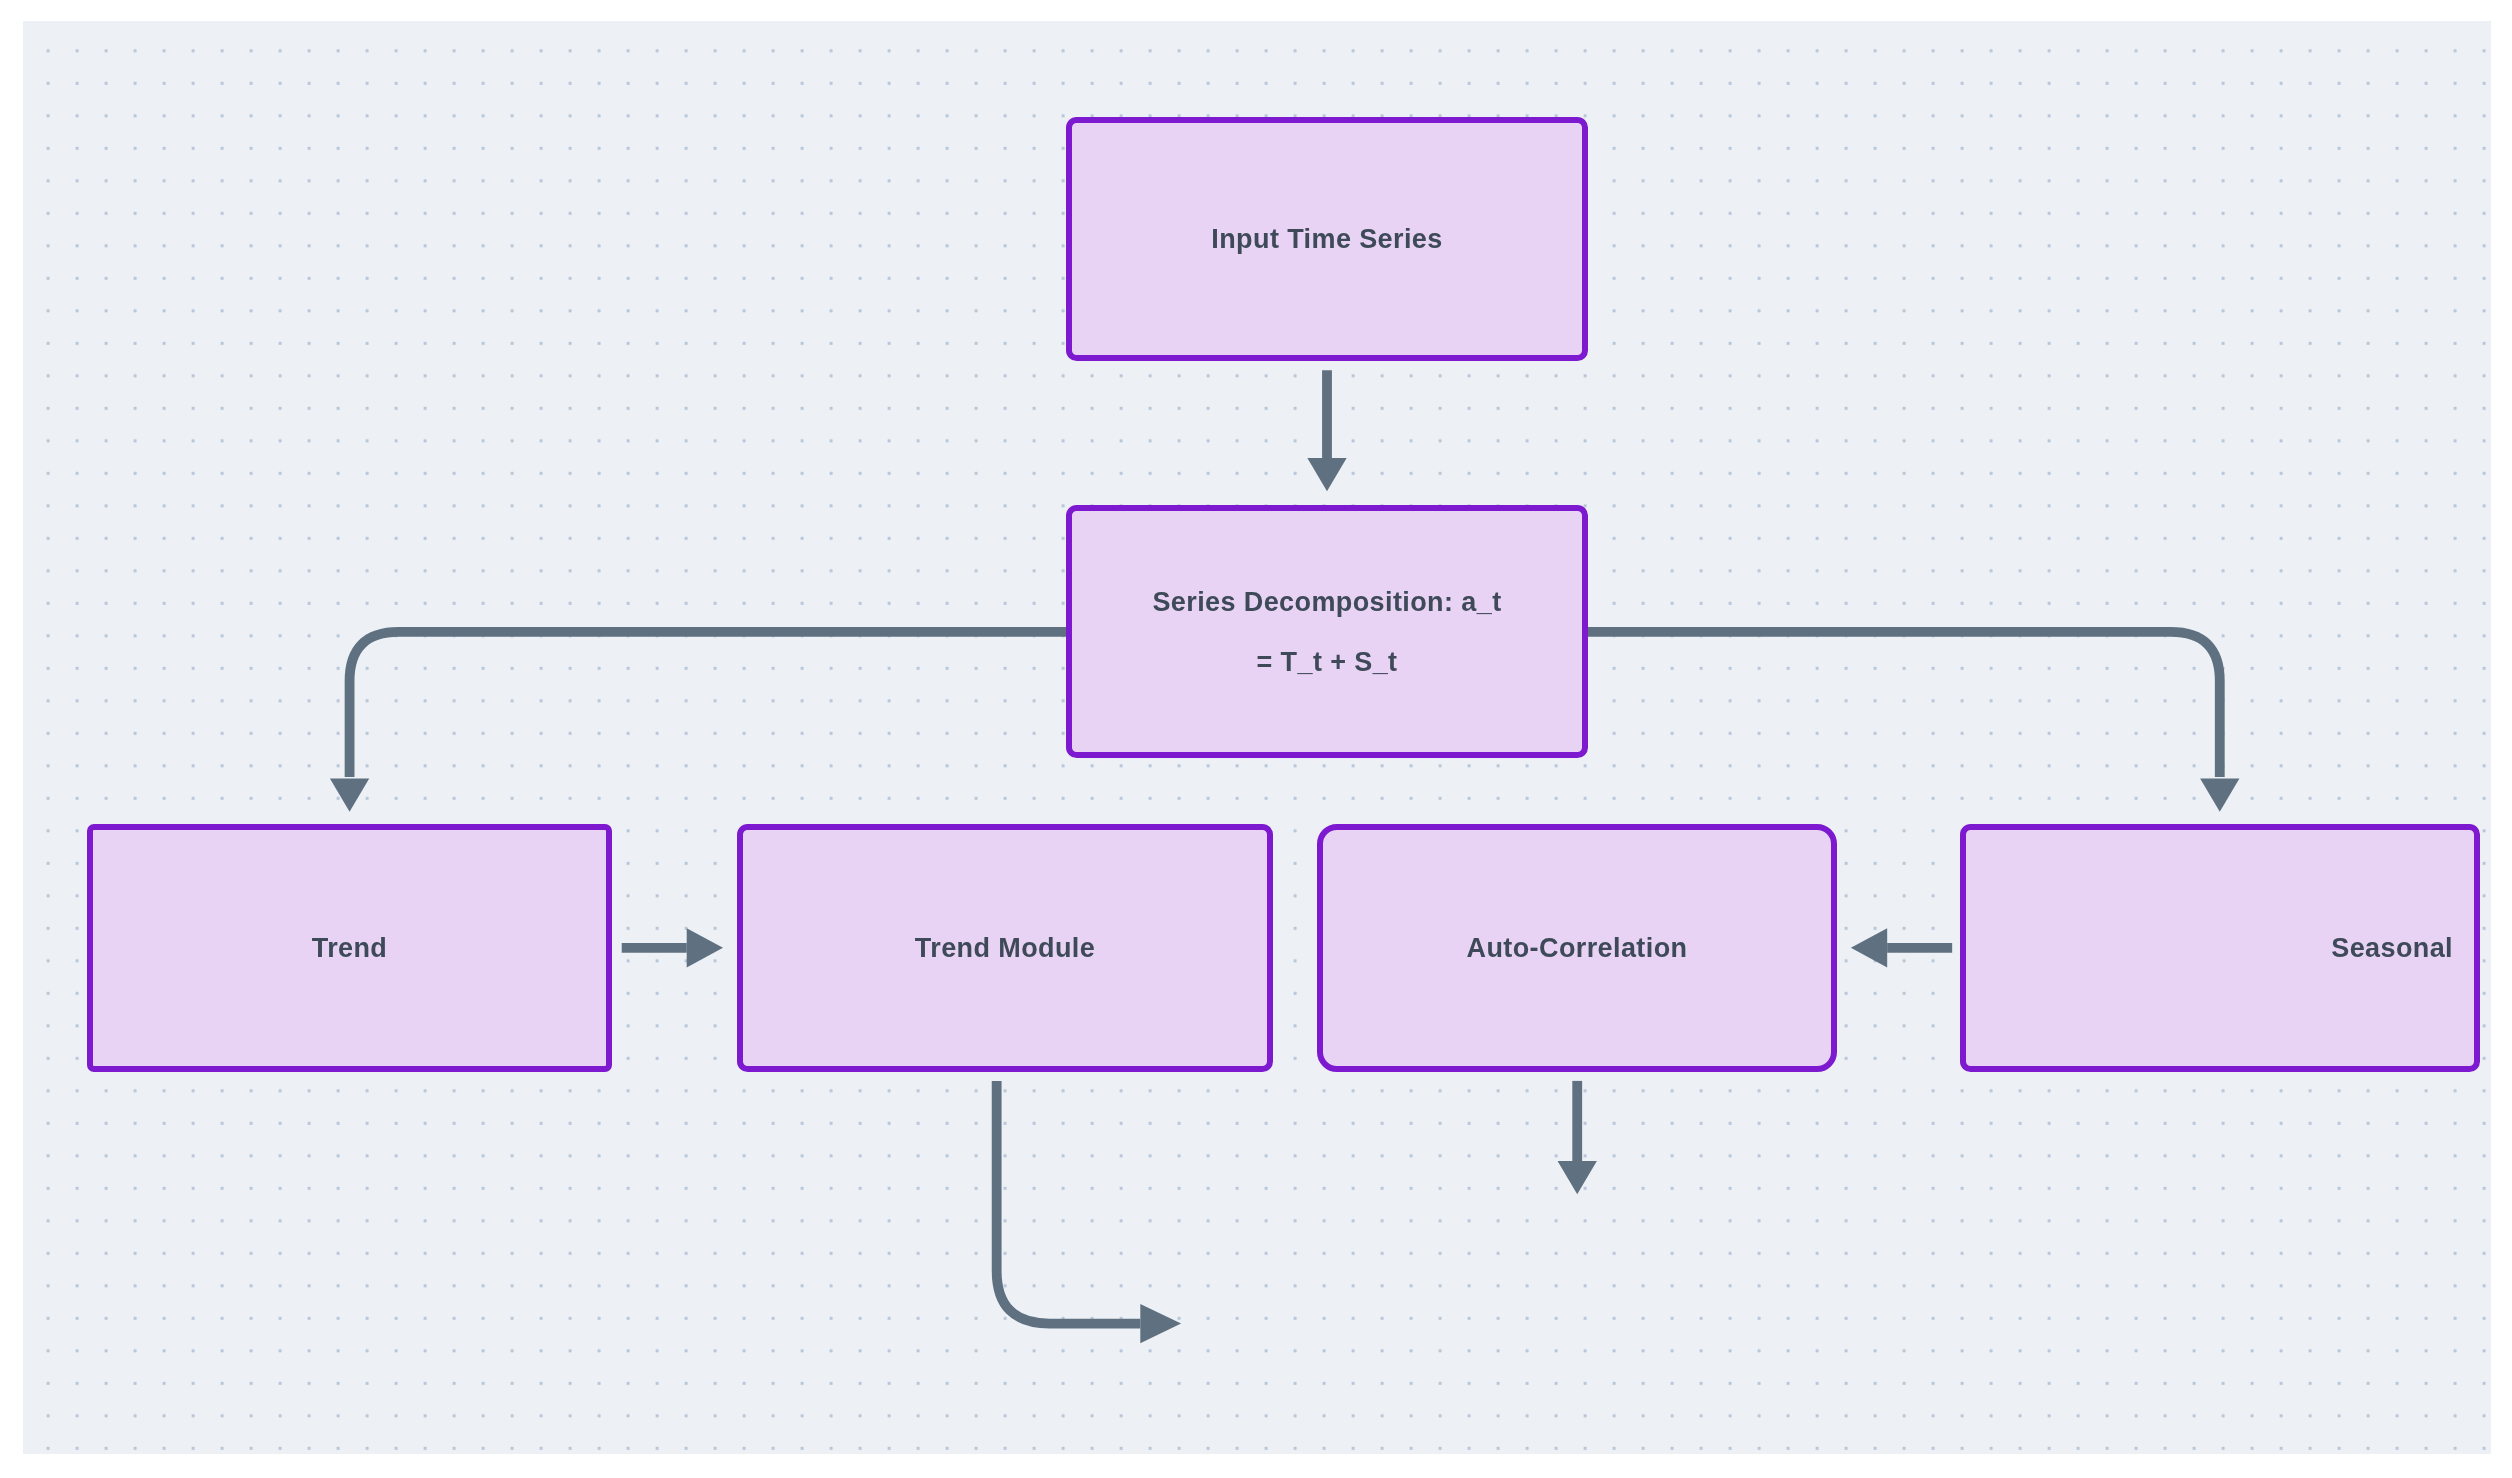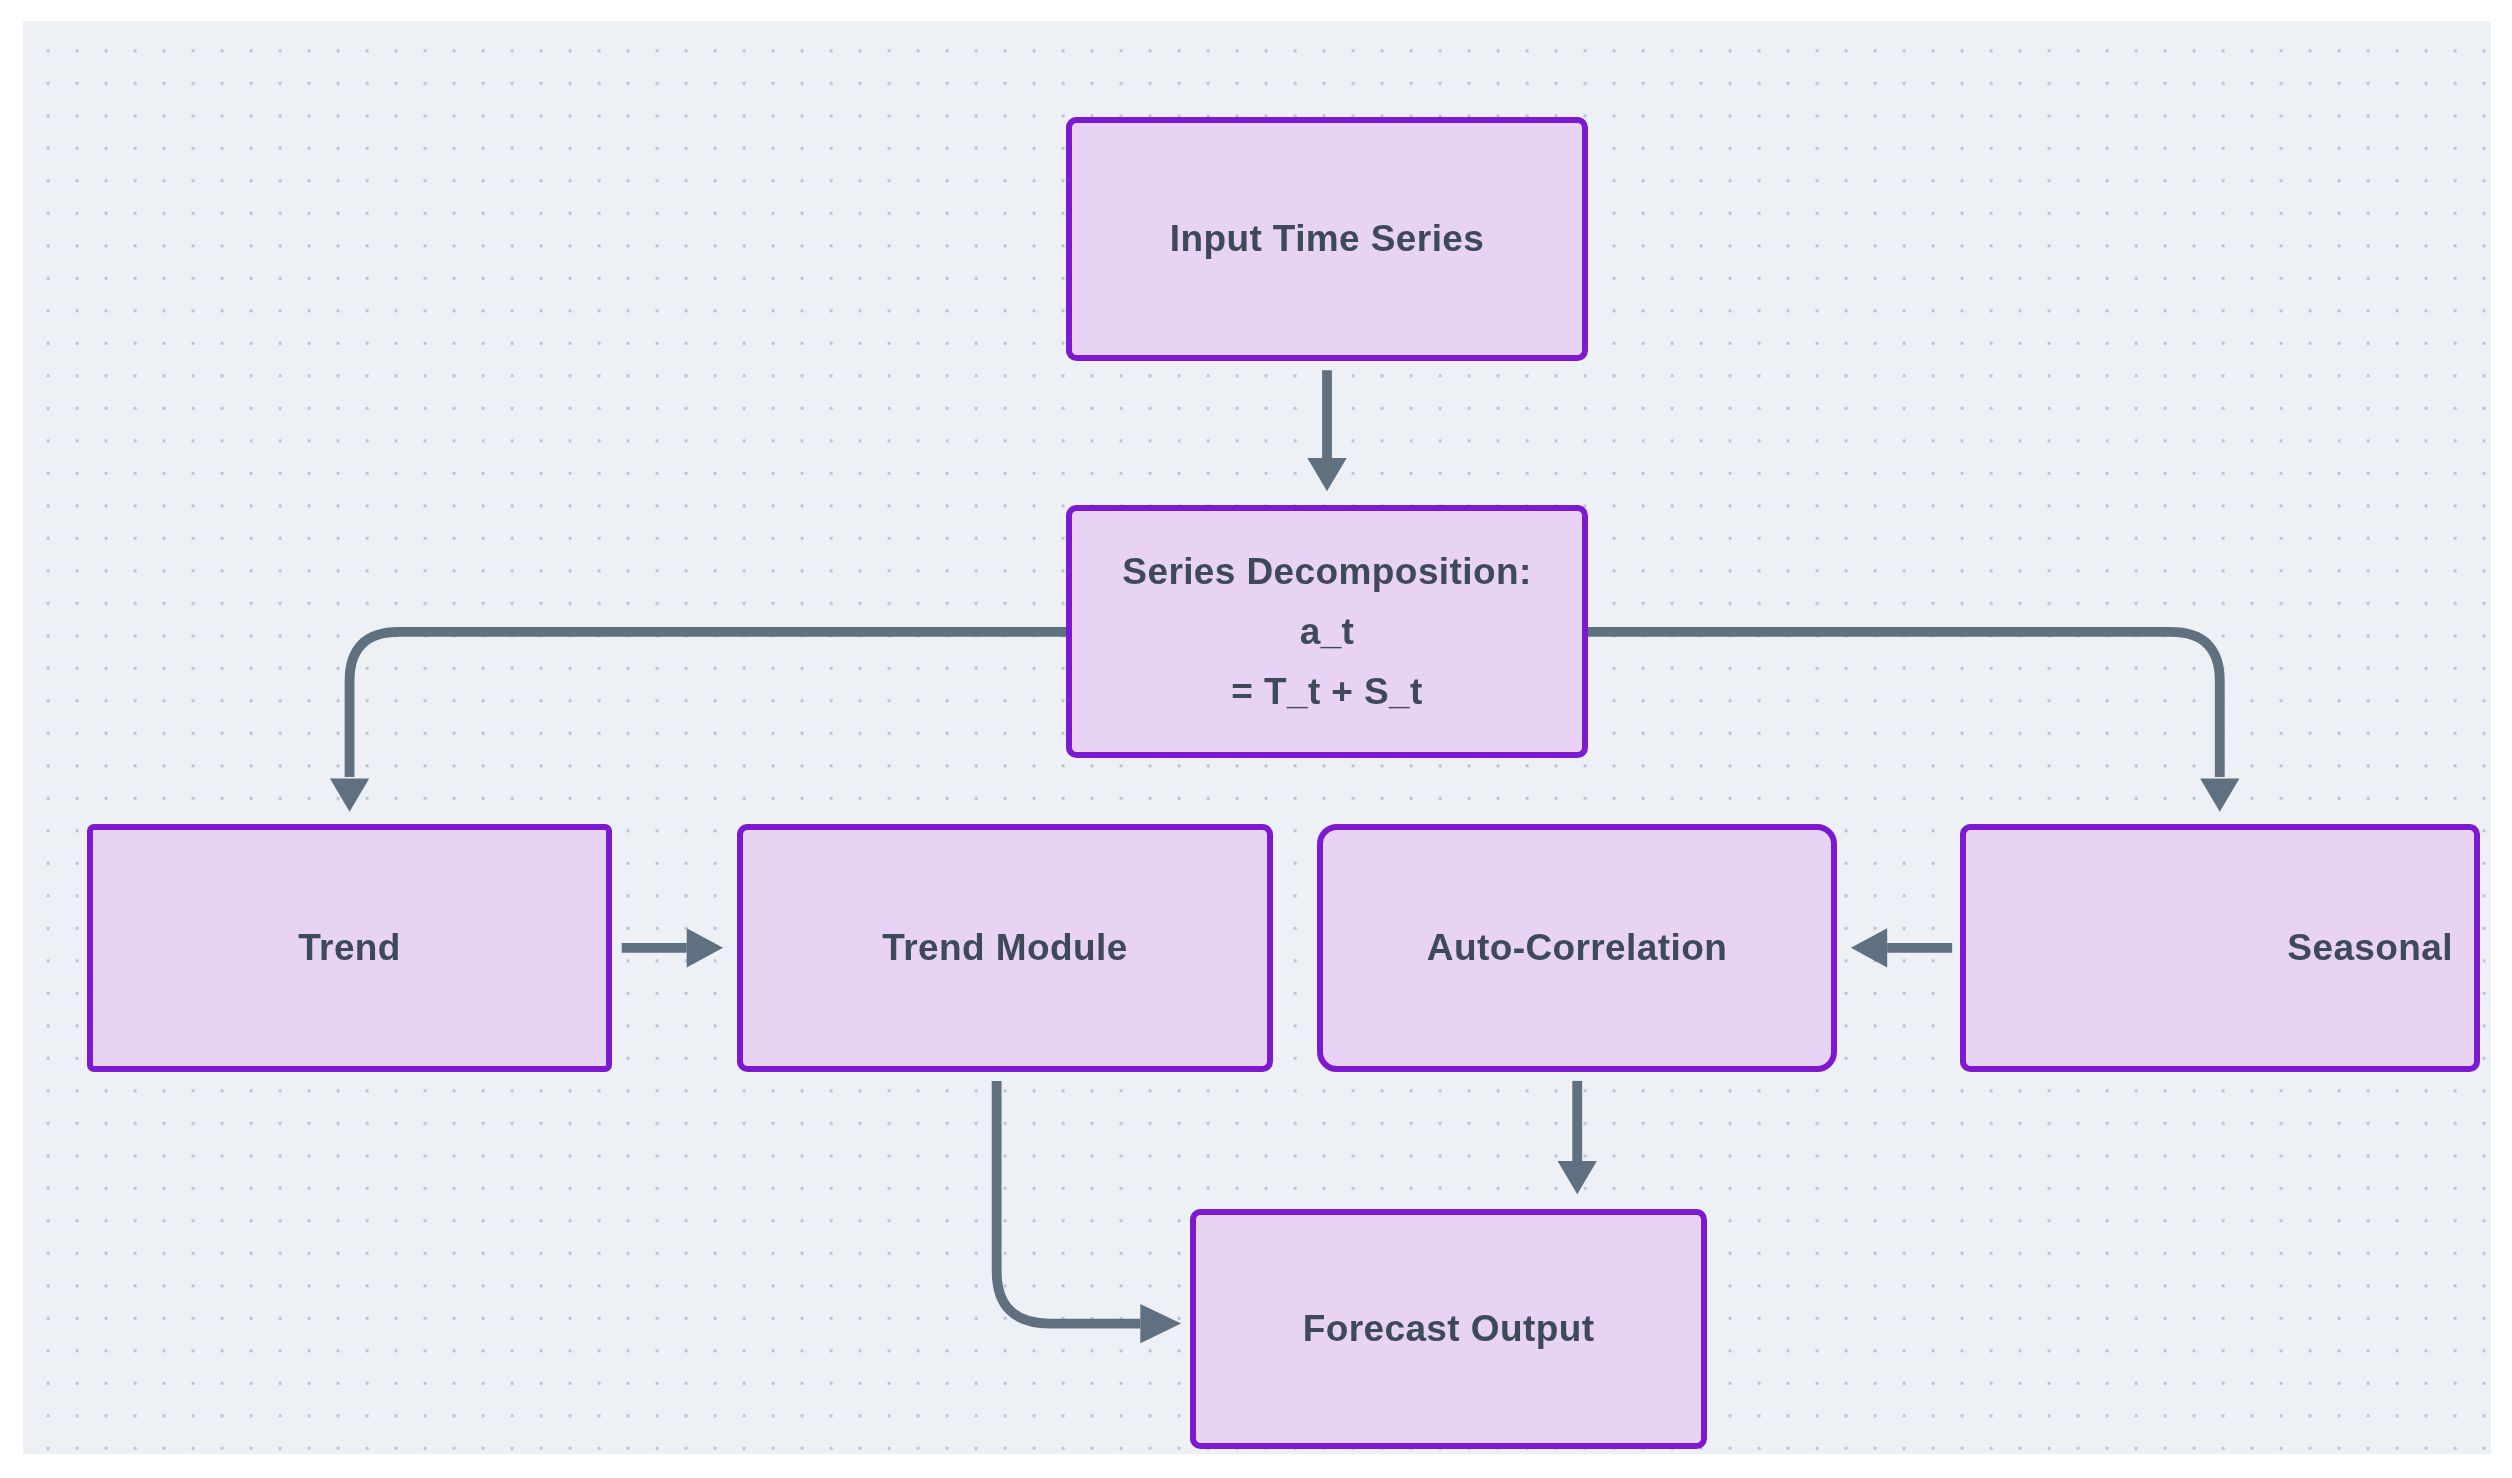--- a/index.html
+++ b/index.html
@@ -45,21 +45,21 @@
     position:absolute;
     box-sizing:border-box;
     background:var(--node-fill);
     border:6.8px solid var(--node-border);
     border-radius:10.6px;
     display:flex;
     align-items:center;
     justify-content:center;
     text-align:center;
     color:var(--node-text);
-    font-size:37px;
+    font-size:27px;
     font-weight:700;
     letter-spacing:0.4px;
     line-height:60px;
     padding:0 21px;
   }
   .node .label{display:block;}
   
   .n-input   {left:1043px;top:96px; width:522px;height:244px;}
   .n-decomp  {left:1043px;top:484px; width:522px;height:253px;text-align:center;}
   .n-trend   {left:64px;  top:803px;width:525px;height:248px;border-radius:7px;}
@@ -117,18 +117,15 @@
   </div>
 
   <div class="node n-autocor">
     <span class="label">Auto-Correlation</span>
   </div>
 
   <div class="node n-seasonal">
     <span class="label">Seasonal</span>
   </div>
 
-  <div class="node n-forecast">
-    <span class="label">Forecast Output</span>
-  </div>
 
 </div>
 
 
 </body></html>

